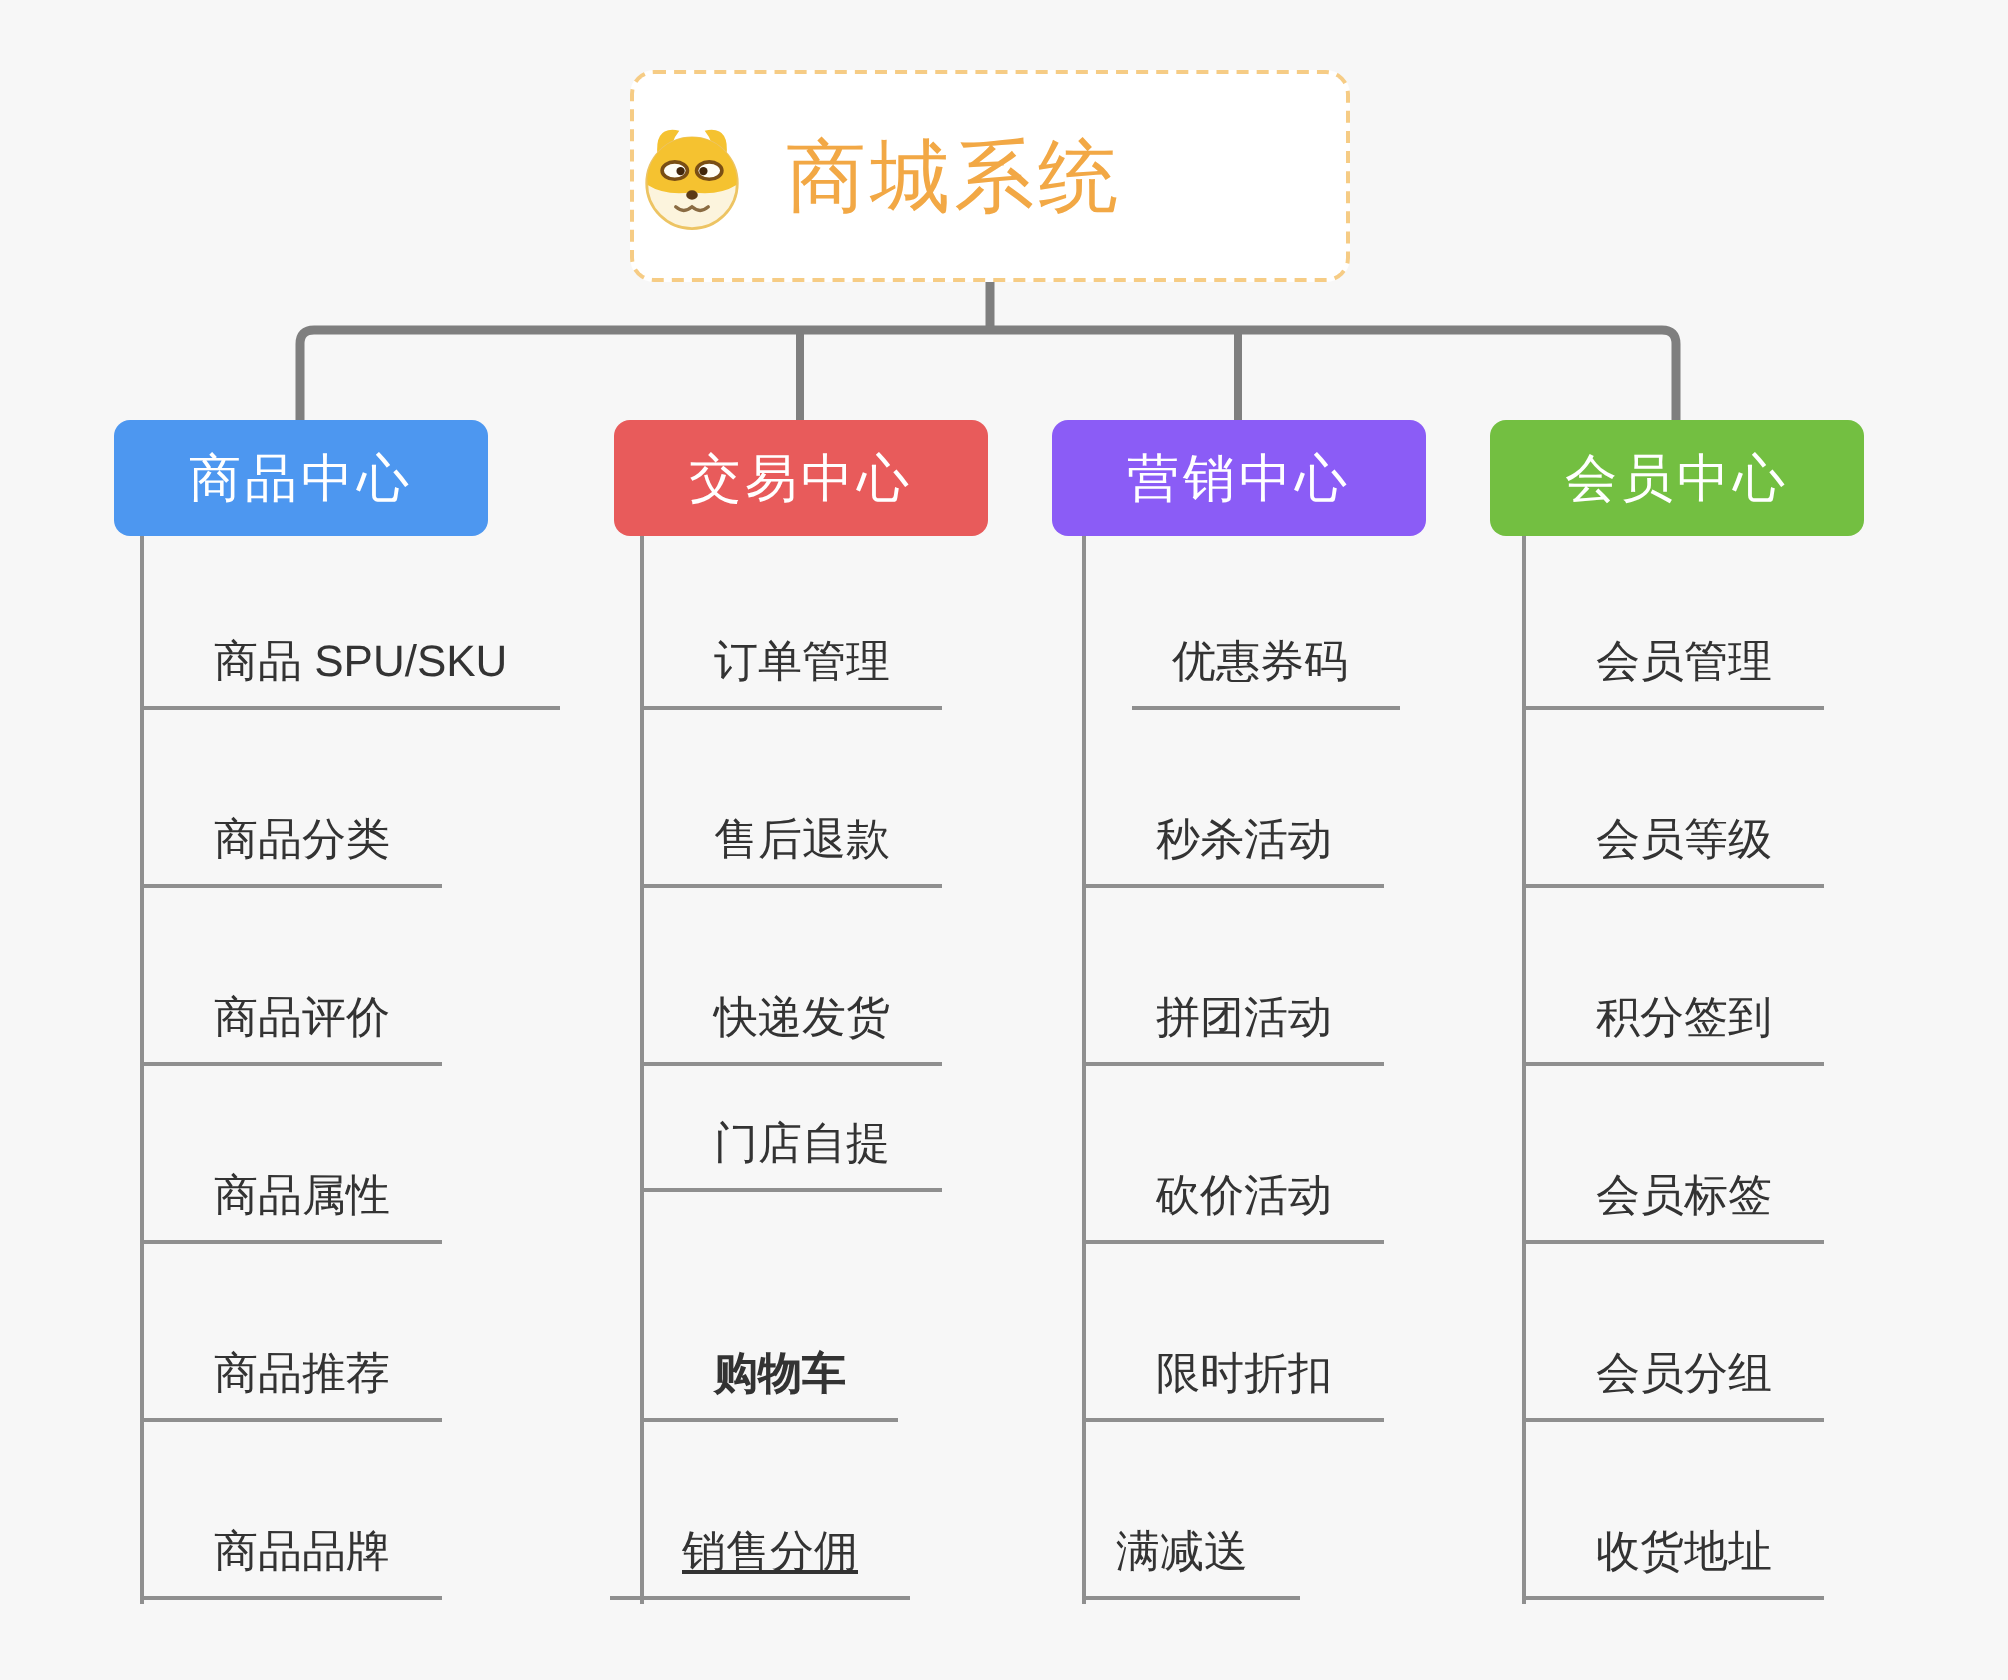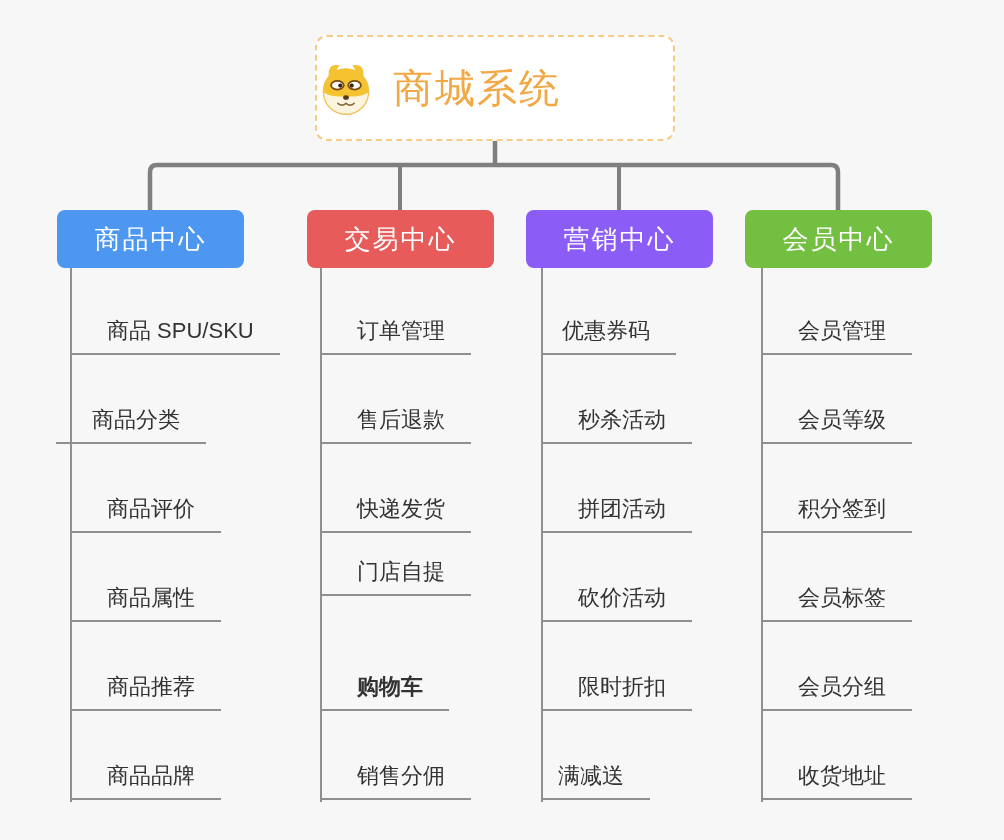--- a/index.html
+++ b/index.html
@@ -76,34 +76,34 @@
   <div class="branch" style="left: 307px; background-color: rgb(232, 91, 91);">交易中心</div>
   <div class="branch" style="left: 526px; background-color: #8b5cf6;">营销中心</div>
   <div class="branch" style="left: 745px; background-color: rgb(115, 191, 65);">会员中心</div>
 
   <div class="spine" style="left:70px;"></div>
   <div class="spine" style="left:320px;"></div>
   <div class="spine" style="left:541px;"></div>
   <div class="spine" style="left:761px;"></div>
 
   <div class="sub" style="left:71px;top:309px;">商品 SPU/SKU</div>
-  <div class="sub" style="left:56px;top:398px;text-align:right;">商品分类</div>
+  <div class="sub" style="left:71px;top:398px;text-align:right;">商品分类</div>
   <div class="sub" style="left:71px;top:487px;">商品评价</div>
   <div class="sub" style="left:71px;top:576px;">商品属性</div>
   <div class="sub" style="left:71px;top:665px;">商品推荐</div>
   <div class="sub" style="left:71px;top:754px;">商品品牌</div>
 
   <div class="sub" style="left:321px;top:309px;">订单管理</div>
   <div class="sub" style="left:321px;top:398px;">售后退款</div>
   <div class="sub" style="left:321px;top:487px;">快递发货</div>
   <div class="sub" style="left:321px;top:550px;">门店自提</div>
   <div class="sub" style="left:321px;top:665px;font-weight:bold;">购物车</div>
-  <div class="sub" style="left:321px;top:754px;">销售分佣</div>
+  <div class="sub" style="left:305px;top:754px;text-decoration:underline;">销售分佣</div>
 
-  <div class="sub" style="left:542px;top:309px;padding-left:20px;">优惠券码</div>
+  <div class="sub" style="left:566px;top:309px;padding-left:20px;">优惠券码</div>
   <div class="sub" style="left:542px;top:398px;">秒杀活动</div>
   <div class="sub" style="left:542px;top:487px;">拼团活动</div>
   <div class="sub" style="left:542px;top:576px;">砍价活动</div>
   <div class="sub" style="left:542px;top:665px;">限时折扣</div>
   <div class="sub" style="left:542px;top:754px;padding-left:16px;">满减送</div>
 
   <div class="sub" style="left:762px;top:309px;">会员管理</div>
   <div class="sub" style="left:762px;top:398px;">会员等级</div>
   <div class="sub" style="left:762px;top:487px;">积分签到</div>
   <div class="sub" style="left:762px;top:576px;">会员标签</div>

